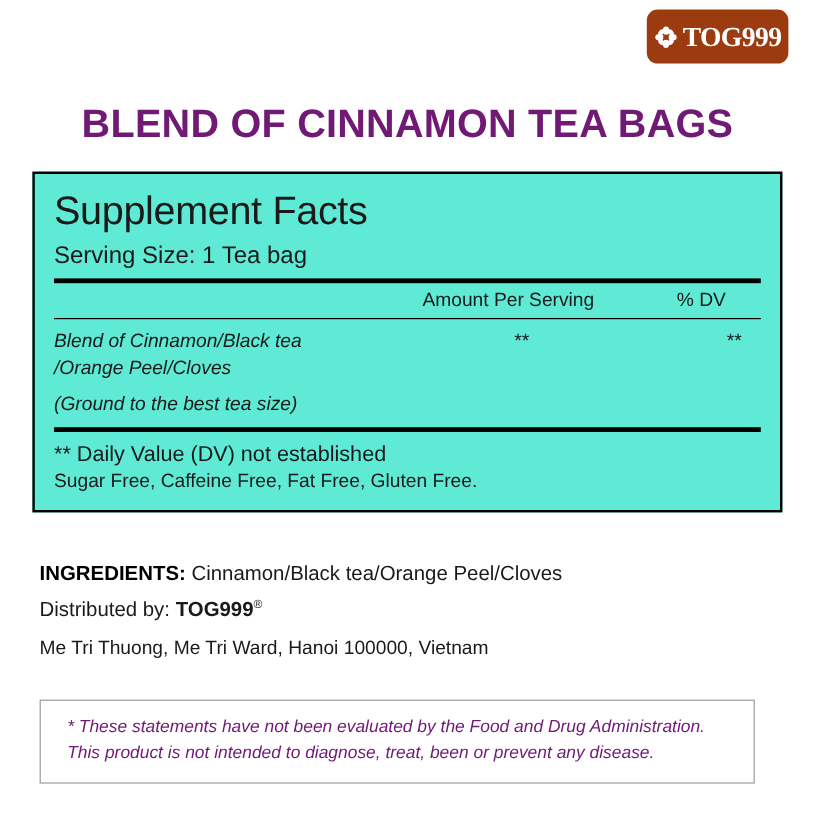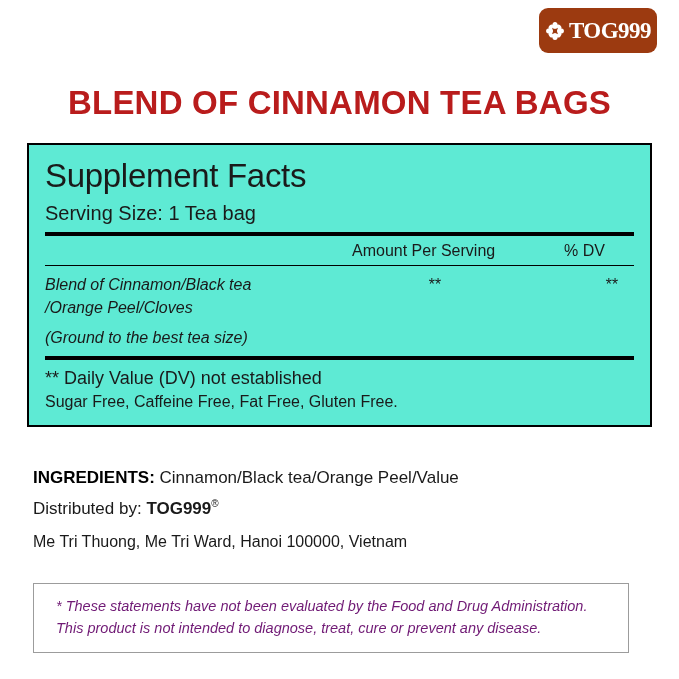--- a/index.html
+++ b/index.html
@@ -45,21 +45,21 @@
 
   
   .product-title {
     position: absolute;
     top: 84px;
     left: 0;
     width: 679px;
     text-align: center;
     font-size: 33px;
     font-weight: bold;
-    color: #b91c1c;
+    color: #701a75;
     letter-spacing: 0.2px;
   }
 
   
   .facts-panel {
     position: absolute;
     top: 143px;
     left: 27px;
     width: 810px;
     max-width: 625px;
@@ -228,24 +228,24 @@
   <div class="ground-note">(Ground to the best tea size)</div>
 
   <div class="rule-thick"></div>
 
   <div class="dv-note">** Daily Value (DV) not established</div>
   <div class="free-note">Sugar Free, Caffeine Free, Fat Free, Gluten Free.</div>
 </div>
 
 <div class="lower">
   <div class="ingredients-line">
-    <span class="ingredients-label">INGREDIENTS:</span><span> Cinnamon/Black tea/Orange Peel/Value</span>
+    <span class="ingredients-label">INGREDIENTS:</span><span> Cinnamon/Black tea/Orange Peel/Cloves</span>
   </div>
   <div class="distributed-line">
     <span>Distributed by: </span><span class="brand-strong">TOG999</span><span class="reg-mark">®</span>
   </div>
   <div class="address-line">Me Tri Thuong, Me Tri Ward, Hanoi 100000, Vietnam</div>
 </div>
 
 <div class="disclaimer">
   <div>* These statements have not been evaluated by the Food and Drug Administration.</div>
-  <div>This product is not intended to diagnose, treat, cure or prevent any disease.</div>
+  <div>This product is not intended to diagnose, treat, been or prevent any disease.</div>
 </div>
 
 </body></html>

